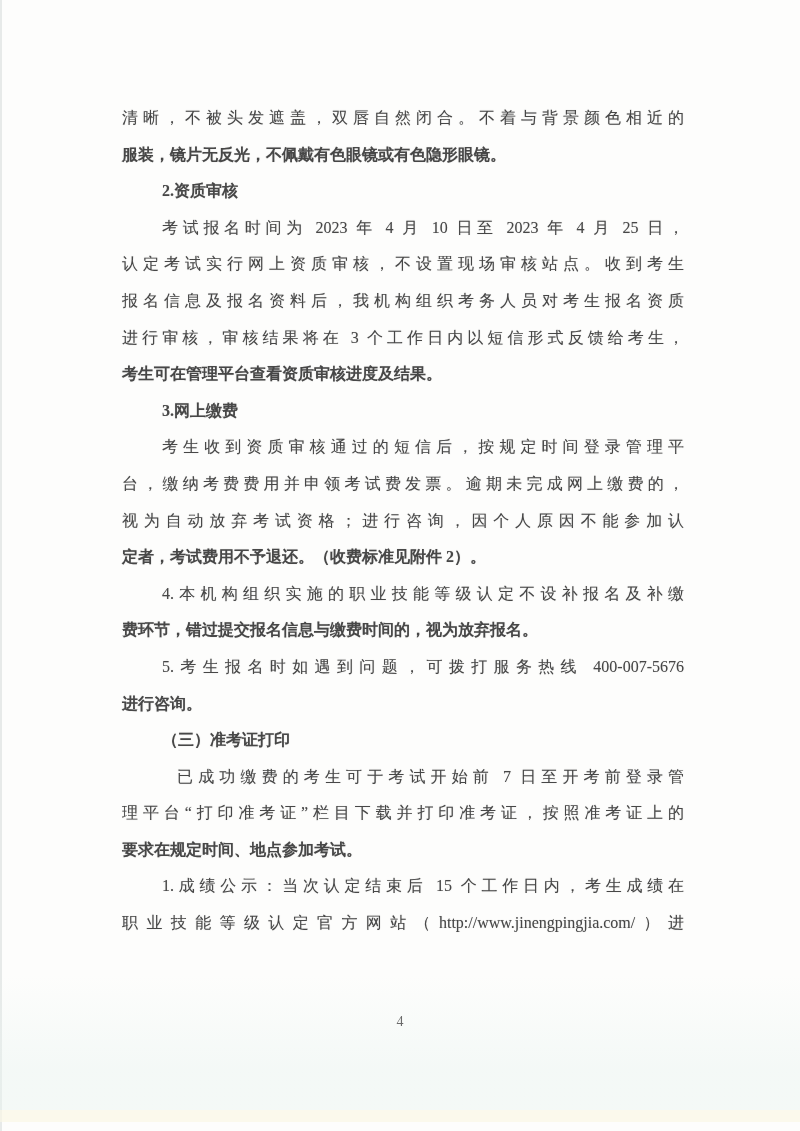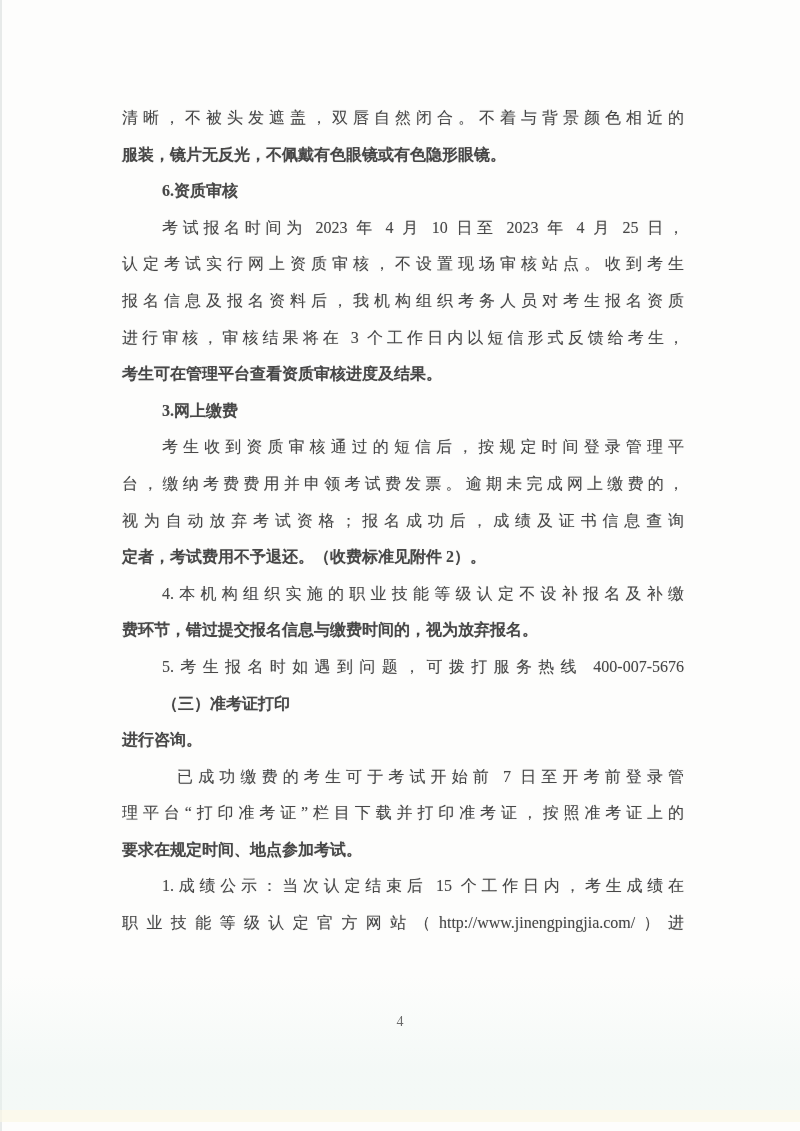--- a/index.html
+++ b/index.html
@@ -78,36 +78,36 @@
 
 <div class="page">
 
   <div class="scan-edge-left"></div>
   <div class="scan-tint-bottom"></div>
   <div class="scan-band-bottom"></div>
 
   <main class="content">
     <div class="line j">清晰，不被头发遮盖，双唇自然闭合。不着与背景颜色相近的</div>
     <div class="line l">服装，镜片无反光，不佩戴有色眼镜或有色隐形眼镜。</div>
-    <div class="line i1 l">6.资质审核</div>
+    <div class="line i1 l">2.资质审核</div>
     <div class="line i1 j">考试报名时间为 2023 年 4 月 10 日至 2023 年 4 月 25 日，</div>
     <div class="line j">认定考试实行网上资质审核，不设置现场审核站点。收到考生</div>
     <div class="line j">报名信息及报名资料后，我机构组织考务人员对考生报名资质</div>
     <div class="line j">进行审核，审核结果将在 3 个工作日内以短信形式反馈给考生，</div>
     <div class="line l">考生可在管理平台查看资质审核进度及结果。</div>
     <div class="line i1 l">3.网上缴费</div>
     <div class="line i1 j">考生收到资质审核通过的短信后，按规定时间登录管理平</div>
     <div class="line j">台，缴纳考费费用并申领考试费发票。逾期未完成网上缴费的，</div>
-    <div class="line j">视为自动放弃考试资格；报名成功后，成绩及证书信息查询</div>
+    <div class="line j">视为自动放弃考试资格；进行咨询，因个人原因不能参加认</div>
     <div class="line l">定者，考试费用不予退还。（收费标准见附件 2）。</div>
     <div class="line i1 j">4.本机构组织实施的职业技能等级认定不设补报名及补缴</div>
     <div class="line l">费环节，错过提交报名信息与缴费时间的，视为放弃报名。</div>
     <div class="line i1 j">5.考生报名时如遇到问题，可拨打服务热线 400-007-5676</div>
+    <div class="line l">进行咨询。</div>
     <div class="line i1 l">（三）准考证打印</div>
-    <div class="line l">进行咨询。</div>
     <div class="line i2 j">已成功缴费的考生可于考试开始前 7 日至开考前登录管</div>
     <div class="line j">理平台“打印准考证”栏目下载并打印准考证，按照准考证上的</div>
     <div class="line l">要求在规定时间、地点参加考试。</div>
     <div class="line i1 j">1.成绩公示：当次认定结束后 15 个工作日内，考生成绩在</div>
     <div class="line j">职业技能等级认定官方网站（http://www.jinengpingjia.com/）进</div>
   </main>
 
   <footer class="page-footer">
     <span class="page-number">4</span>
   </footer>

